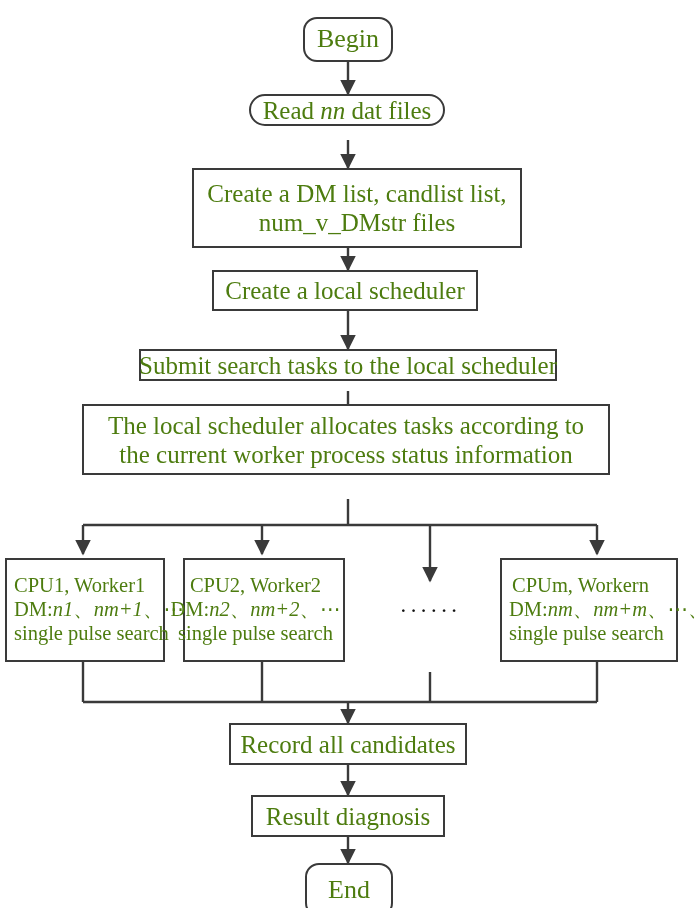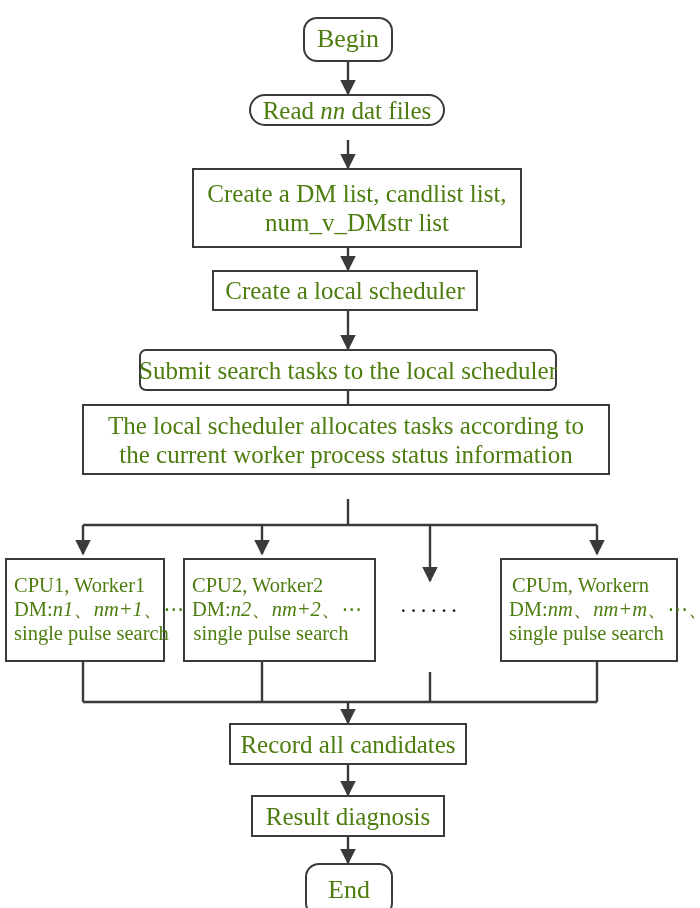--- a/index.html
+++ b/index.html
@@ -100,43 +100,43 @@
   <div class="node terminal" style="left:303px;top:17px;width:90px;height:45px;">
     <span>Begin</span>
   </div>
 
   <div class="node process" style="left:249px;top:94px;width:196px;height:32px;border-radius:23px;">
     <span class="pline"><span>Read </span><em>nn</em><span> dat files</span></span>
   </div>
 
   <div class="node process" style="left:180px;top:168px;width:330px;height:80px;margin-left:12px;">
     <span class="pline">Create a DM list, candlist list,</span>
-    <span class="pline">num_v_DMstr list</span>
+    <span class="pline">num_v_DMstr files</span>
   </div>
 
   <div class="node process" style="left:212px;top:270px;width:266px;height:41px;font-family:Liberation Serif, serif;">
     <span class="pline">Create a local scheduler</span>
   </div>
 
-  <div class="node process" style="left:139px;top:349px;width:418px;height:42px;border-radius:7px;">
+  <div class="node process" style="left:139px;top:349px;width:418px;height:32px;">
     <span class="pline">Submit search tasks to the local scheduler</span>
   </div>
 
   <div class="node process" style="left:82px;top:404px;width:528px;height:71px;">
     <span class="pline">The local scheduler allocates tasks according to</span>
     <span class="pline">the current worker process status information</span>
   </div>
 
   <div class="node worker" style="left:5px;top:558px;width:160px;height:104px;">
     <span class="wline left">CPU1, Worker1</span>
     <span class="wline left"><span>DM:</span><em>n1</em>、<em>nm+1</em>、<span>⋯</span></span>
     <span class="wline center">single pulse search</span>
   </div>
 
-  <div class="node worker" style="left:183px;top:558px;width:193px;height:104px;">
+  <div class="node worker" style="left:183px;top:558px;width:162px;height:104px;align-items:center;">
     <span class="wline left">CPU2, Worker2</span>
     <span class="wline left"><span>DM:</span><em>n2</em>、<em>nm+2</em>、<span>⋯</span></span>
     <span class="wline center">single pulse search</span>
   </div>
 
   <div class="dots" style="left:380px;top:598px;width:100px;">······</div>
 
   <div class="node worker" style="left:500px;top:558px;width:178px;height:104px;">
     <span class="wline center">CPUm, Workern</span>
     <span class="wline left"><span>DM:</span><em>nm</em>、<em>nm+m</em>、<span>⋯</span>、</span>

